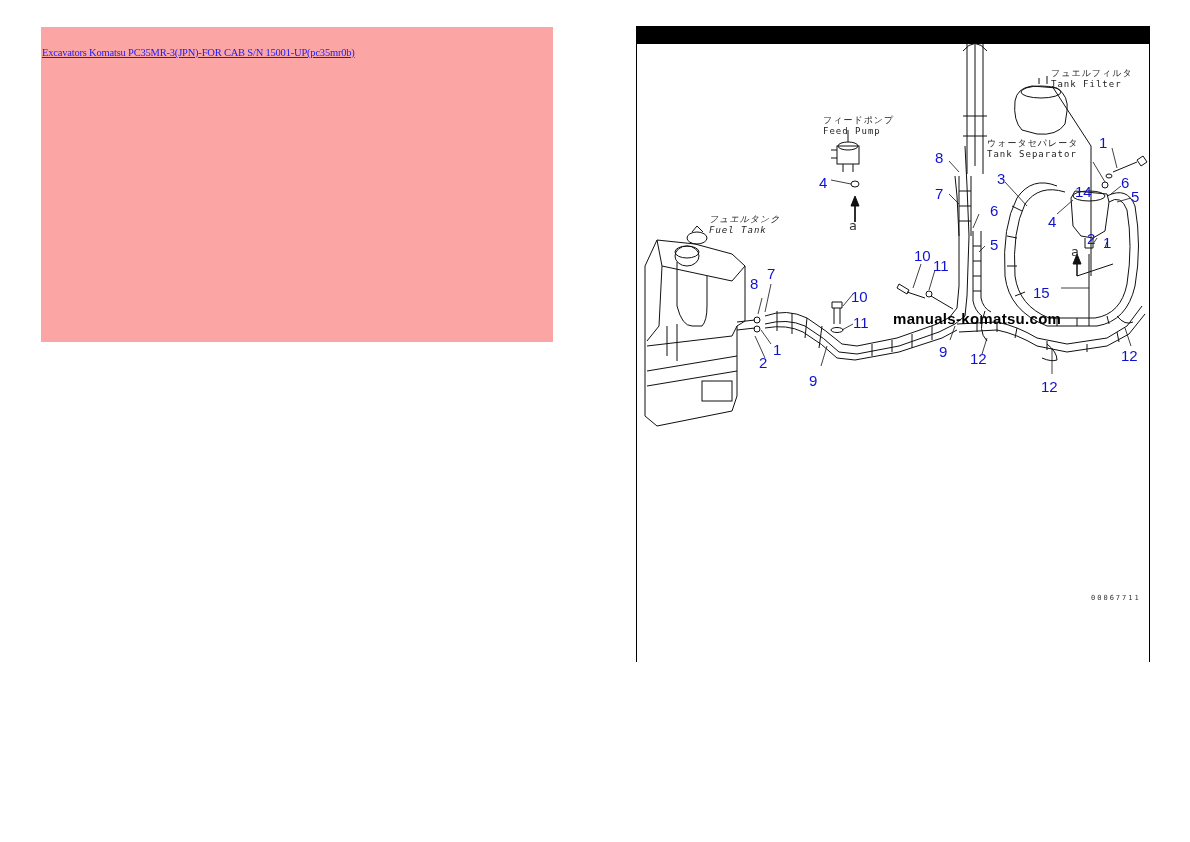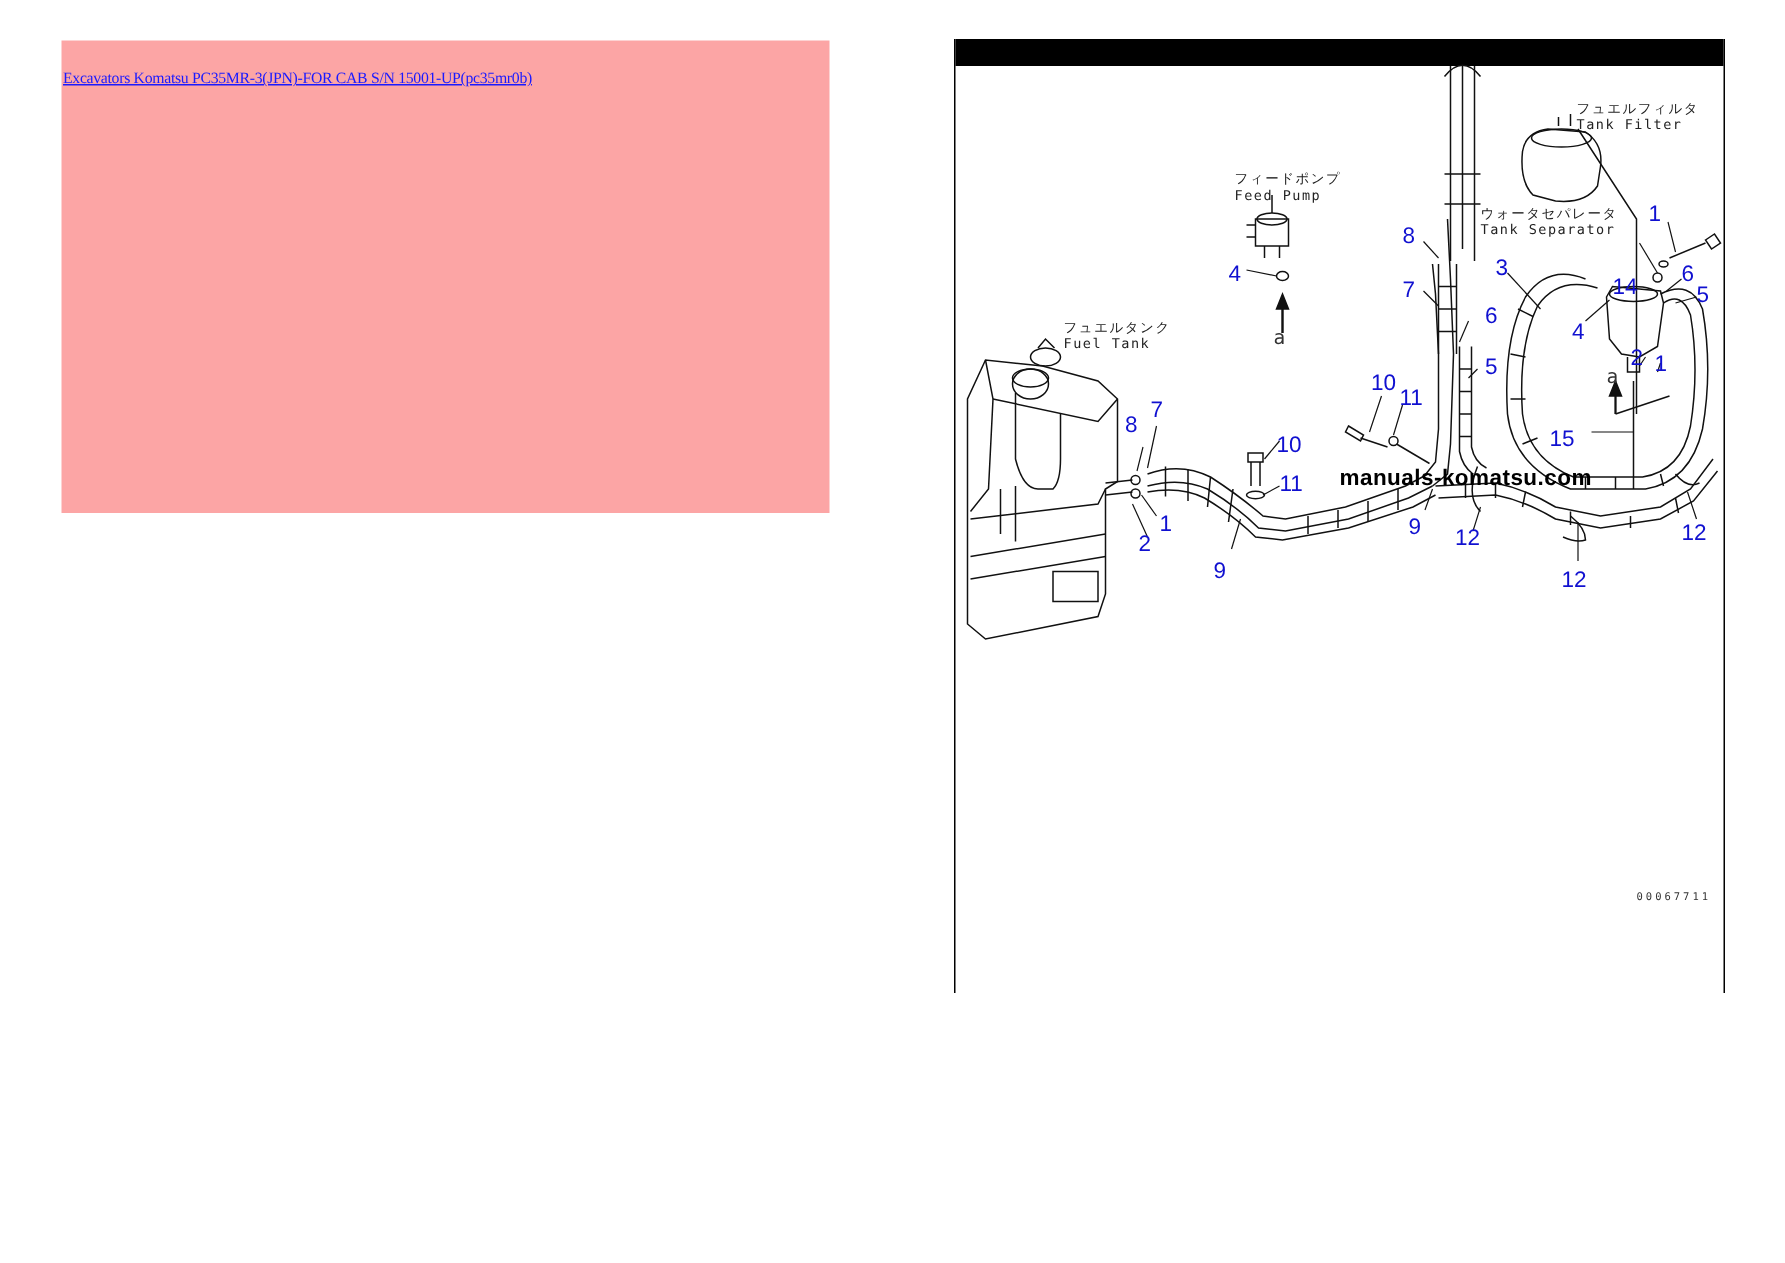--- a/index.html
+++ b/index.html
@@ -139,21 +139,21 @@
         <path d="M494,172 L480,176"></path>
         <path d="M460,212 L456,218"></path>
         <path d="M470,216 L468,222"></path>
         <path d="M424,262 L452,262"></path>
         <path d="M415,348 L415,322"></path>
         <path d="M494,320 L488,302"></path>
       </g>
     </g>
   </svg>
 
-  <div class="caption" style="left:72px; top:188px;">
+  <div class="caption" style="left:72px; top:188px;font-style:italic;">
     <div>フュエルタンク</div>
     <div>Fuel Tank</div>
   </div>
   <div class="caption" style="left:186px; top:89px;">
     <div>フィードポンプ</div>
     <div>Feed Pump</div>
   </div>
   <div class="caption" style="left:414px; top:42px;">
     <div>フュエルフィルタ</div>
     <div>Tank Filter</div>

